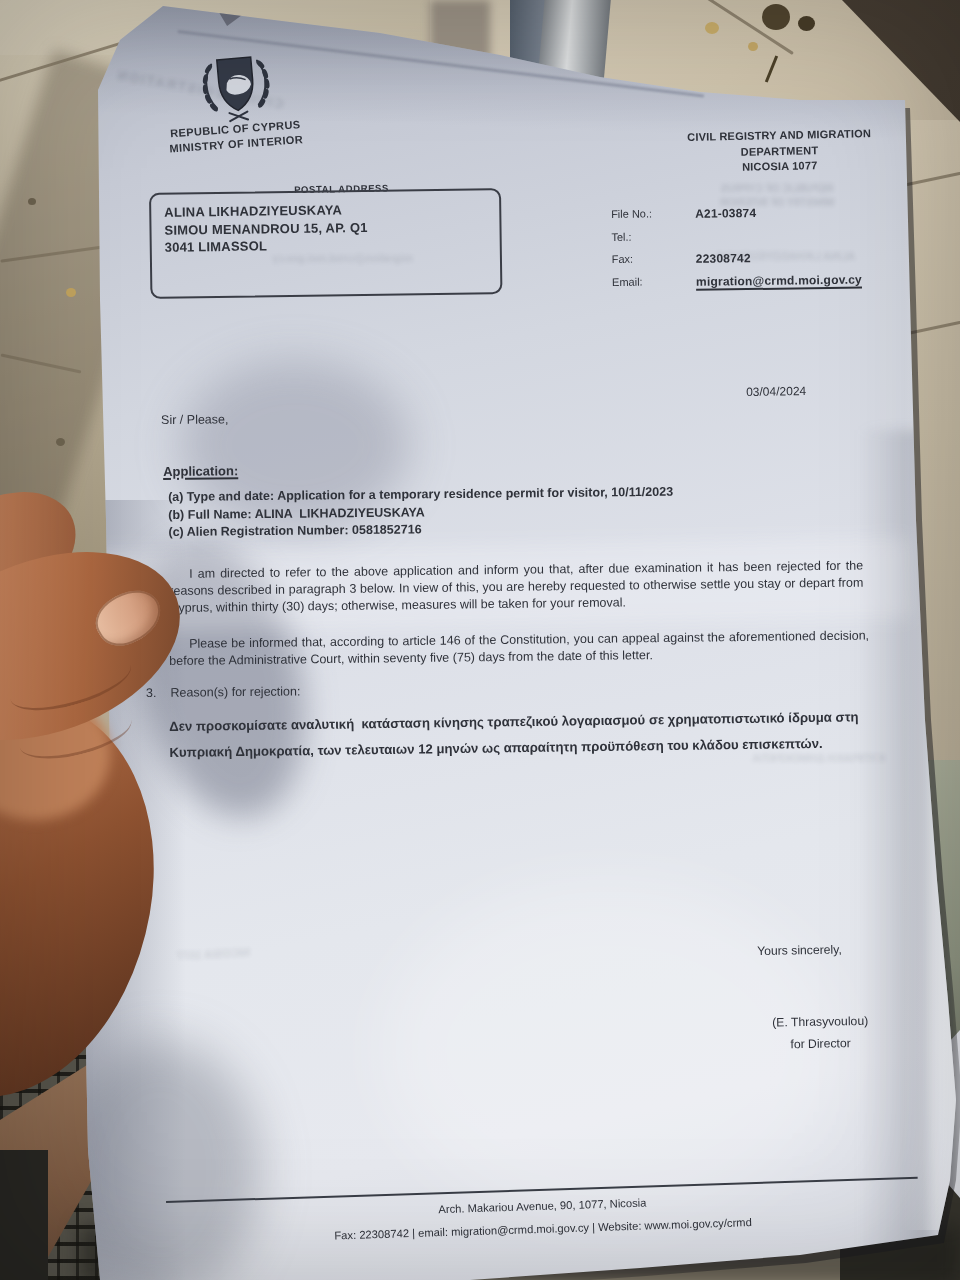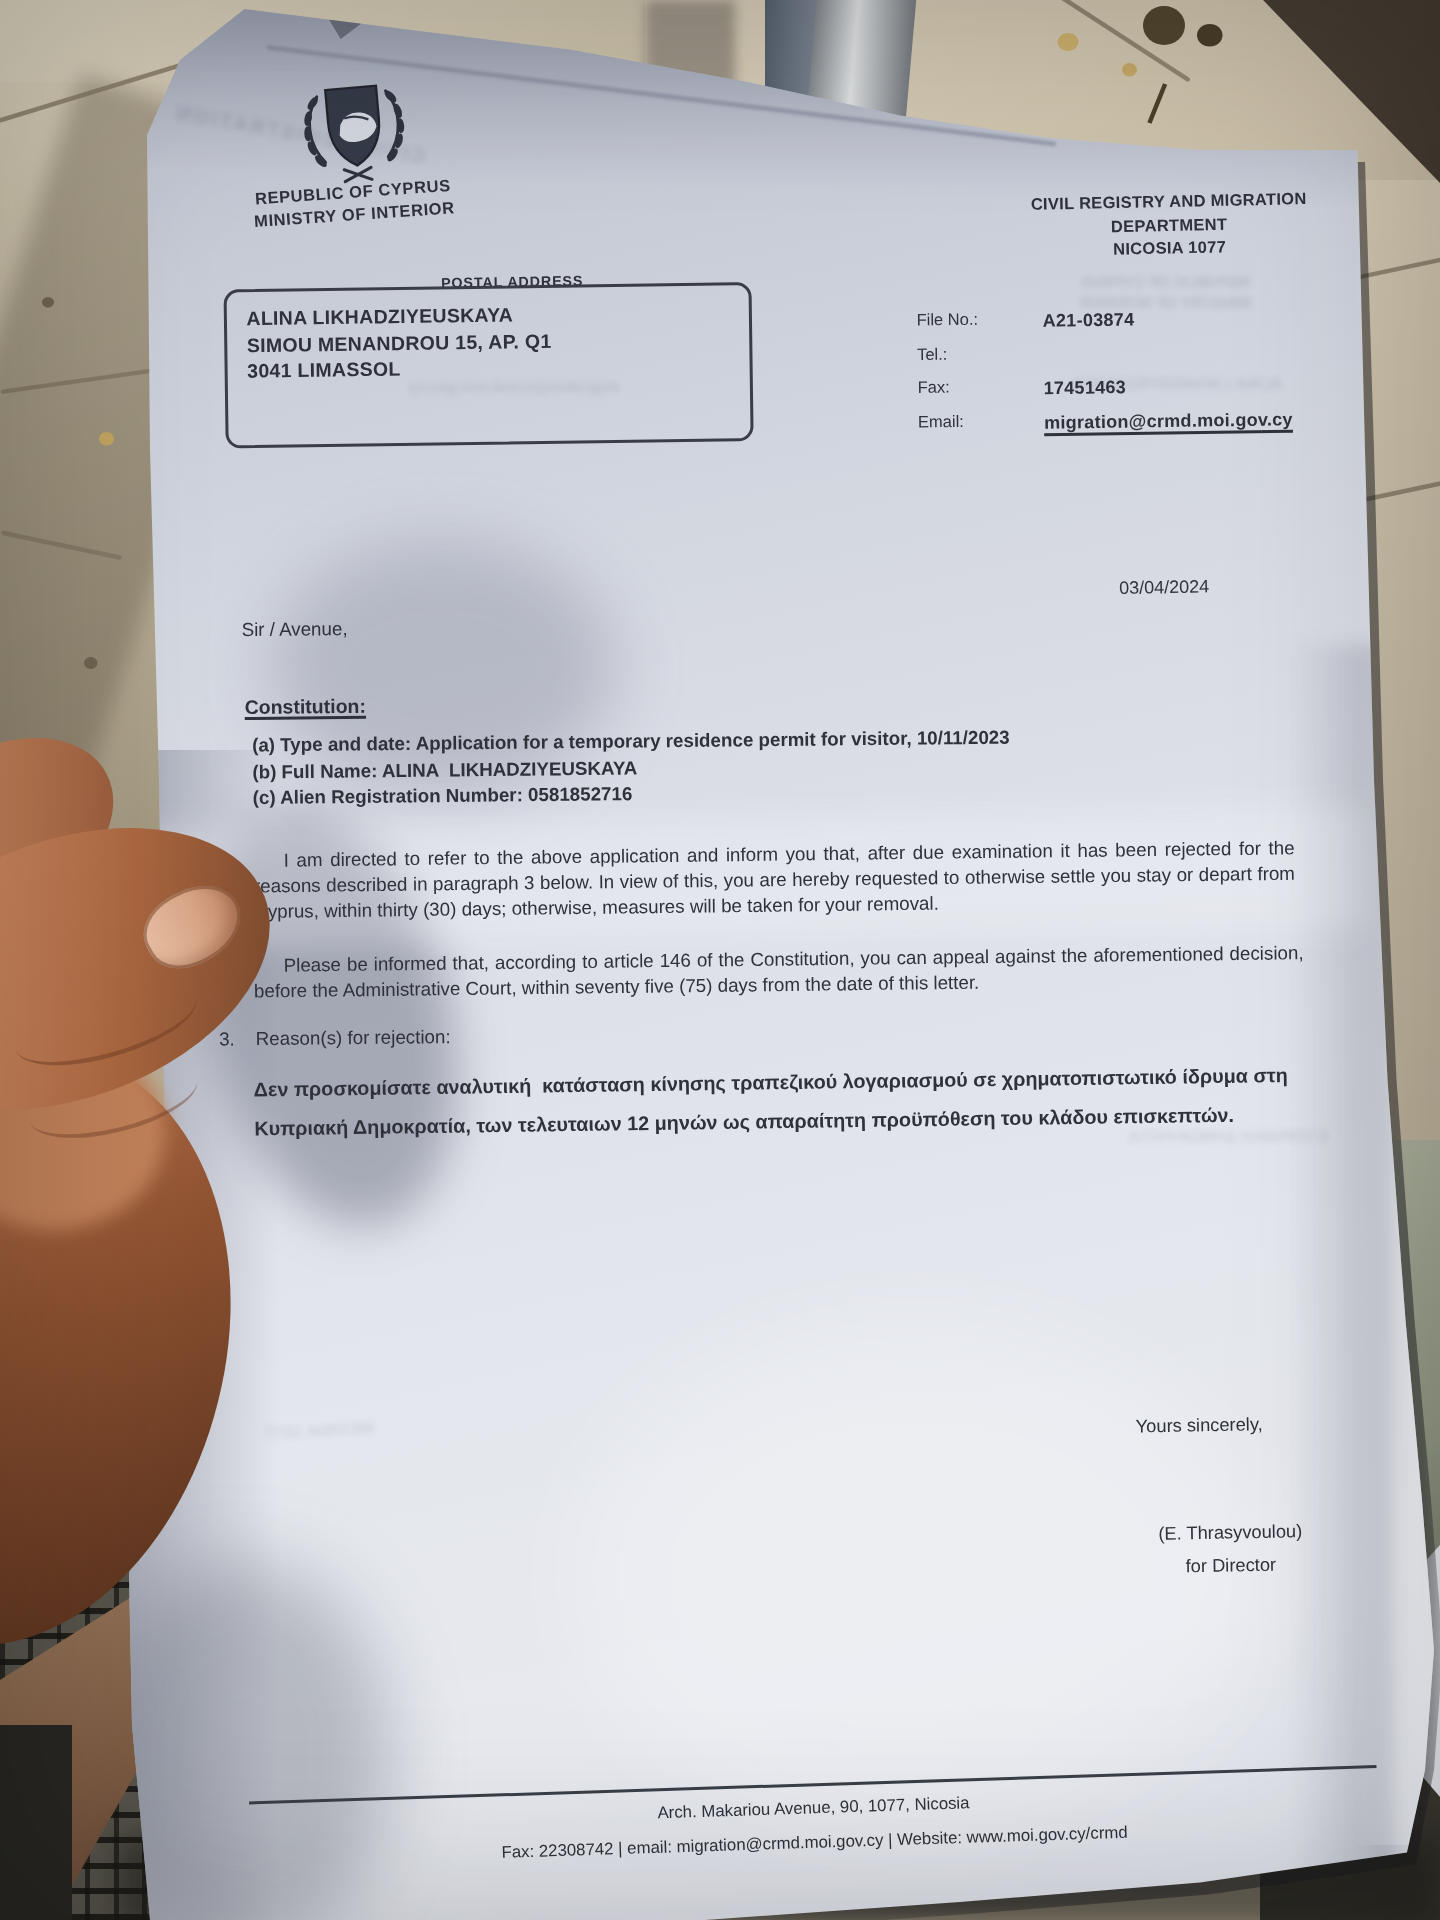--- a/index.html
+++ b/index.html
@@ -233,32 +233,32 @@
       <div class="row">
         <span class="lab">File No.:</span>
         <span class="val">A21-03874</span>
       </div>
       <div class="row">
         <span class="lab">Tel.:</span>
         <span class="val"></span>
       </div>
       <div class="row">
         <span class="lab">Fax:</span>
-        <span class="val">17451463</span>
+        <span class="val">22308742</span>
       </div>
       <div class="row">
         <span class="lab">Email:</span>
         <span class="val uline">migration@crmd.moi.gov.cy</span>
       </div>
     </div>
 
     <div class="doc date">03/04/2024</div>
-    <div class="doc salut">Sir / Avenue,</div>
-
-    <div class="doc apphead">Constitution:</div>
+    <div class="doc salut">Sir / Please,</div>
+
+    <div class="doc apphead">Application:</div>
     <div class="doc appitems">
       <div class="prewrap">(a) Type and date: Application for a temporary residence permit for visitor, 10/11/2023</div>
       <div class="prewrap">(b) Full Name: ALINA  LIKHADZIYEUSKAYA</div>
       <div class="prewrap">(c) Alien Registration Number: 0581852716</div>
     </div>
 
     <div class="doc para para1">I am directed to refer to the above application and inform you that, after due examination it has been rejected for the reasons described in paragraph 3 below. In view of this, you are hereby requested to otherwise settle you stay or depart from Cyprus, within thirty (30) days; otherwise, measures will be taken for your removal.</div>
     <div class="doc para para2">Please be informed that, according to article 146 of the Constitution, you can appeal against the aforementioned decision, before the Administrative Court, within seventy five (75) days from the date of this letter.</div>
 
     <div class="doc reason">

